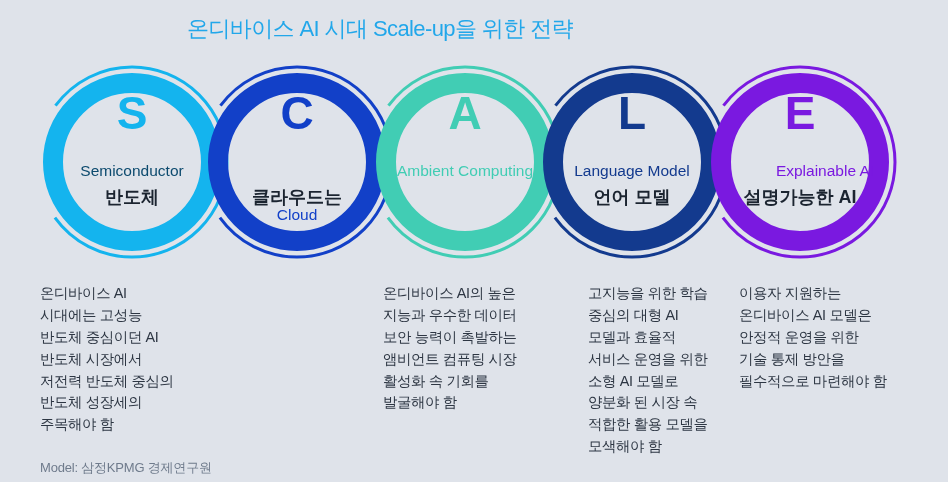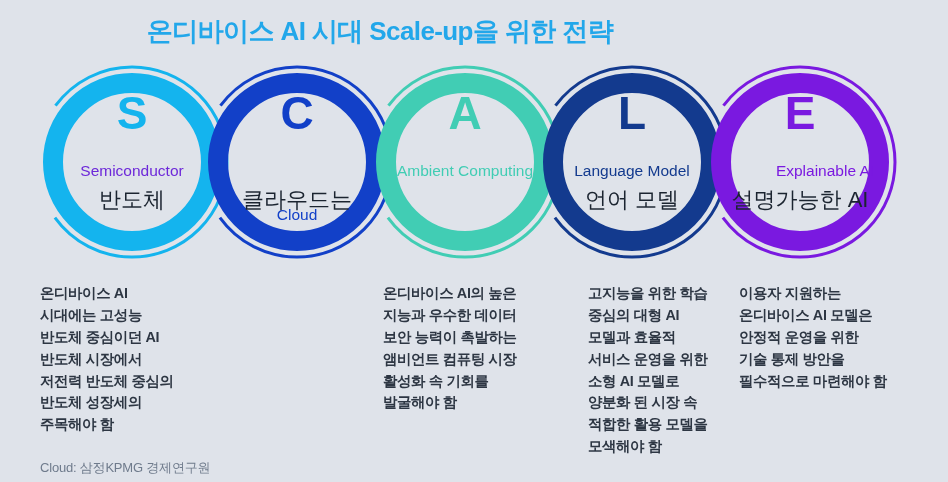--- a/index.html
+++ b/index.html
@@ -22,22 +22,22 @@
     background: #dfe3ea;
   }
 
   
   .title {
     position: absolute;
     left: 0;
     top: 14px;
     width: 760px;
     text-align: center;
-    font-size: 26px;
-    font-weight: 700;
+    font-size: 22px;
+    font-weight: 400;
     letter-spacing: -0.6px;
     color: #22a7ea;
     white-space: nowrap;
   }
 
   
   #rings {
     position: absolute;
     left: 0;
     top: 62px;
@@ -84,40 +84,40 @@
     font-size: 15.5px;
     font-weight: 500;
     line-height: 1.15;
     white-space: nowrap;
   }
   .ko {
     position: absolute;
     left: 0;
     width: 220px;
     top: 125px;
-    font-size: 22px;
-    font-weight: 400;
+    font-size: 18px;
+    font-weight: 700;
     line-height: 1.15;
     color: #1b2430;
     white-space: nowrap;
   }
 
   
   #columns {
     position: absolute;
     left: 0;
     top: 283px;
     width: 948px;
     height: 160px;
   }
   .col {
     position: absolute;
     top: 0;
     font-size: 14.4px;
-    font-weight: 700;
+    font-weight: 400;
     line-height: 1.52;
     color: #2d3643;
     letter-spacing: -0.35px;
     white-space: pre-line;
   }
 
   
   .source {
     position: absolute;
     left: 40px;
@@ -149,21 +149,21 @@
           <circle cx="632" cy="100" r="79" fill="none" stroke="#133a8e" stroke-width="20"></circle>
           <circle cx="800" cy="100" r="95" fill="none" stroke="#7a19e0" stroke-width="3" stroke-dasharray="477.5220833456486 119.38052083641215" stroke-dashoffset="238.7610416728243" stroke-linecap="butt"></circle>
           <circle cx="800" cy="100" r="79" fill="none" stroke="#7a19e0" stroke-width="20"></circle>
         </g>
     </svg>
   </div>
 
   <div class="circle-labels">
     <div class="circle-block" style="left:22px;">
       <div class="letter" style="color: rgb(20, 180, 238);">S</div>
-      <div class="en" style="color: #6d28d9;">Semiconductor</div>
+      <div class="en" style="color: #0c4a6e;">Semiconductor</div>
       <div class="ko">반도체</div>
     </div>
     <div class="circle-block" style="left:187px;">
       <div class="letter" style="color: rgb(18, 64, 200);">C</div>
       <div class="en" style="color: rgb(18, 64, 200); margin-top: 44px;">Cloud</div>
       <div class="ko">클라우드는</div>
     </div>
     <div class="circle-block" style="left:355px;">
       <div class="letter" style="color: rgb(65, 205, 180);">A</div>
       <div class="en" style="color: rgb(65, 205, 180);">Ambient Computing</div>
@@ -202,15 +202,15 @@
 양분화 된 시장 속
 적합한 활용 모델을
 모색해야 함</div>
     <div class="col" style="left:739px; width:180px;">이용자 지원하는
 온디바이스 AI 모델은
 안정적 운영을 위한
 기술 통제 방안을
 필수적으로 마련해야 함</div>
   </div>
 
-  <div class="source">Cloud: 삼정KPMG 경제연구원</div>
+  <div class="source">Model: 삼정KPMG 경제연구원</div>
 
 </div>
 
 </body></html>

